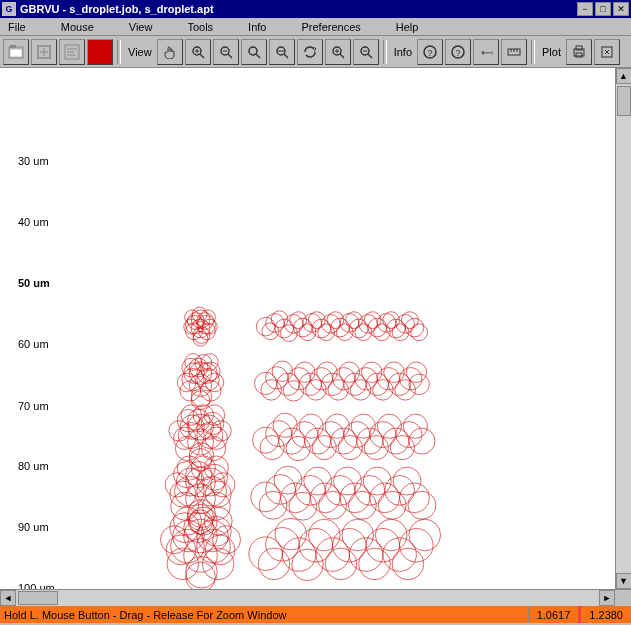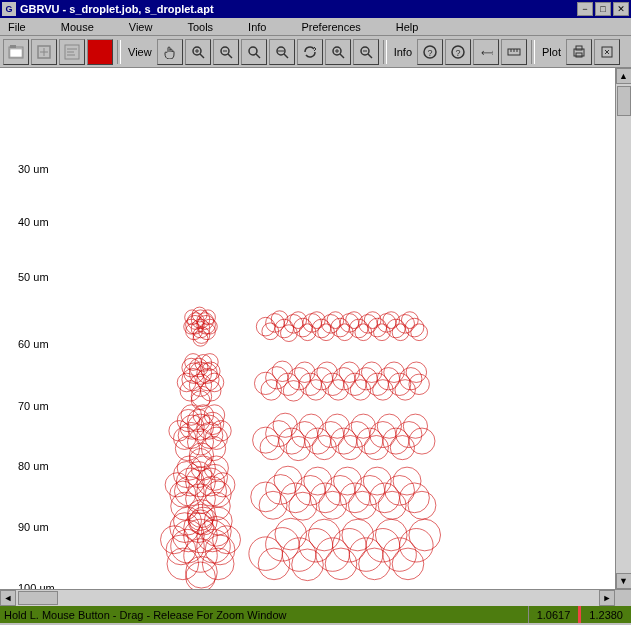--- a/index.html
+++ b/index.html
@@ -202,21 +202,21 @@
       top: 1px;
       bottom: 1px;
       width: 40px;
       background: #c0c0c0;
       border: 1px solid #888;
     }
 
     
     .status-bar {
       height: 18px;
-      background: #4d7c0f;
+      background: #f97316;
       display: flex;
       align-items: center;
       border-top: 1px solid #888;
       font-size: 11px;
     }
     .status-main {
       flex: 1;
       padding: 0 4px;
       border-right: 1px solid #888;
       height: 100%;
@@ -398,23 +398,23 @@
         <rect x="2" y="2" width="10" height="10" fill="none" stroke="#333" stroke-width="1"></rect>
         <path d="M5 5l4 4M9 5l-4 4" stroke="#333" stroke-width="1"></path>
       </svg>
   </div>
 </div>
 
 <div class="main-area">
 
   <div class="canvas-area">
 
-    <div class="um-label" style="top:87px;margin-top:8px;">30 um</div>
+    <div class="um-label" style="top:87px;">30 um</div>
     <div class="um-label" style="top:148px;">40 um</div>
-    <div class="um-label" style="top:203px;">50 um</div>
+    <div class="um-label" style="top:209px;font-weight:bold;">50 um</div>
     <div class="um-label" style="top:270px;">60 um</div>
     <div class="um-label" style="top:332px;">70 um</div>
     <div class="um-label" style="top:392px;text-align:right;">80 um</div>
     <div class="um-label" style="top:453px;">90 um</div>
     <div class="um-label" style="top:514px;">100 um</div>
 
     <svg class="droplet-svg" viewBox="0 0 600 560">
       <defs>
         <style>
           .dc { fill: none; stroke: #cc0000; stroke-width: 0.8; opacity: 0.8; }

